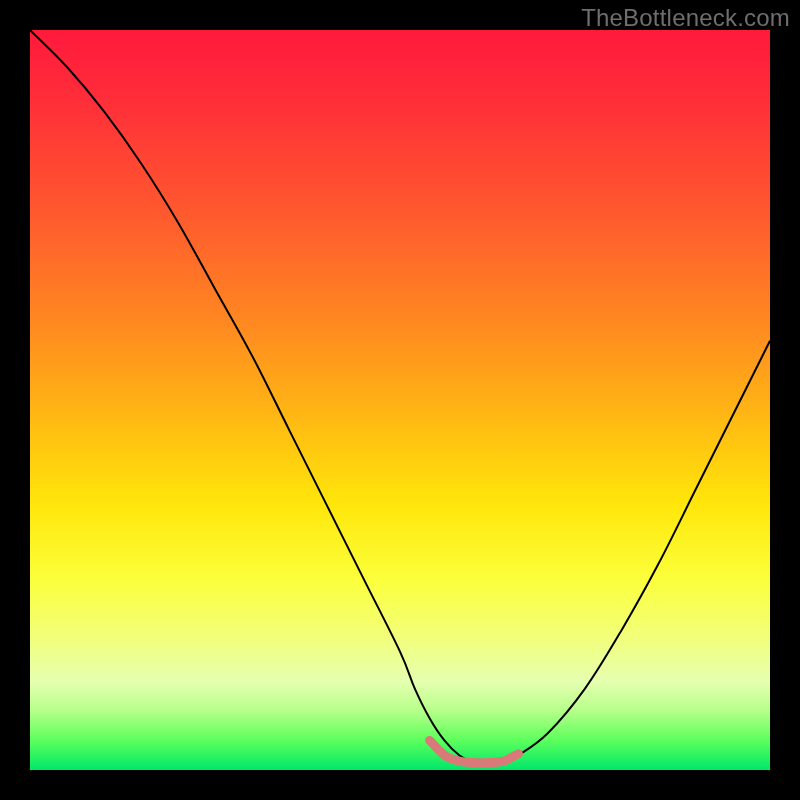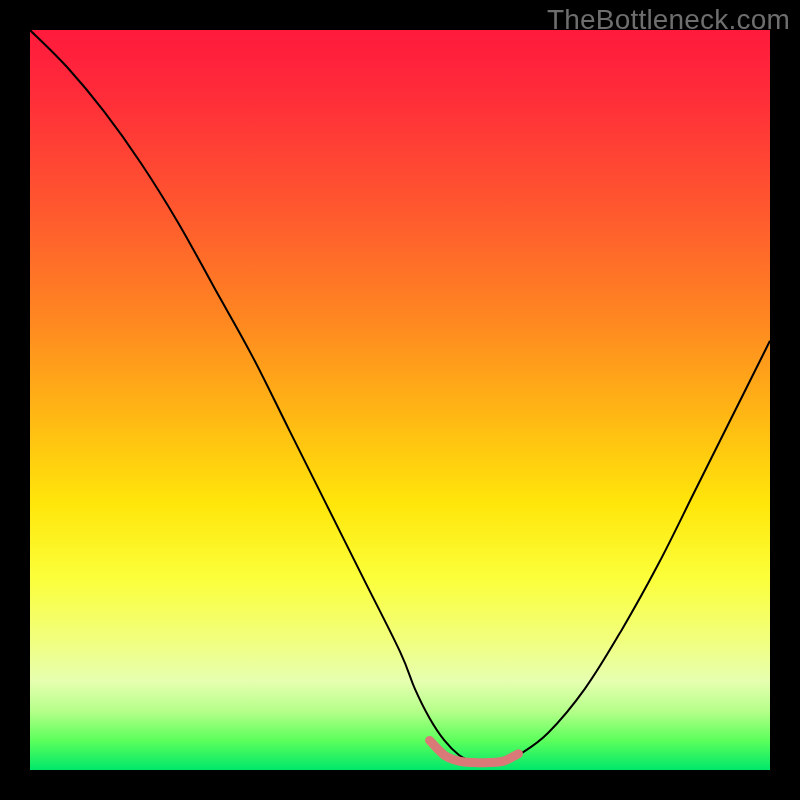--- a/index.html
+++ b/index.html
@@ -15,21 +15,21 @@
     position: relative;
     width: 800px;
     height: 800px;
     background: #000;
   }
   .watermark {
     position: absolute;
     top: 4px;
     right: 10px;
     color: #6e6e6e;
-    font-size: 28px;
+    font-size: 24px;
     font-weight: 400;
     letter-spacing: 0.2px;
     z-index: 20;
   }
   .plot-area {
     position: absolute;
     left: 30px;
     top: 30px;
     width: 740px;
     height: 740px;

